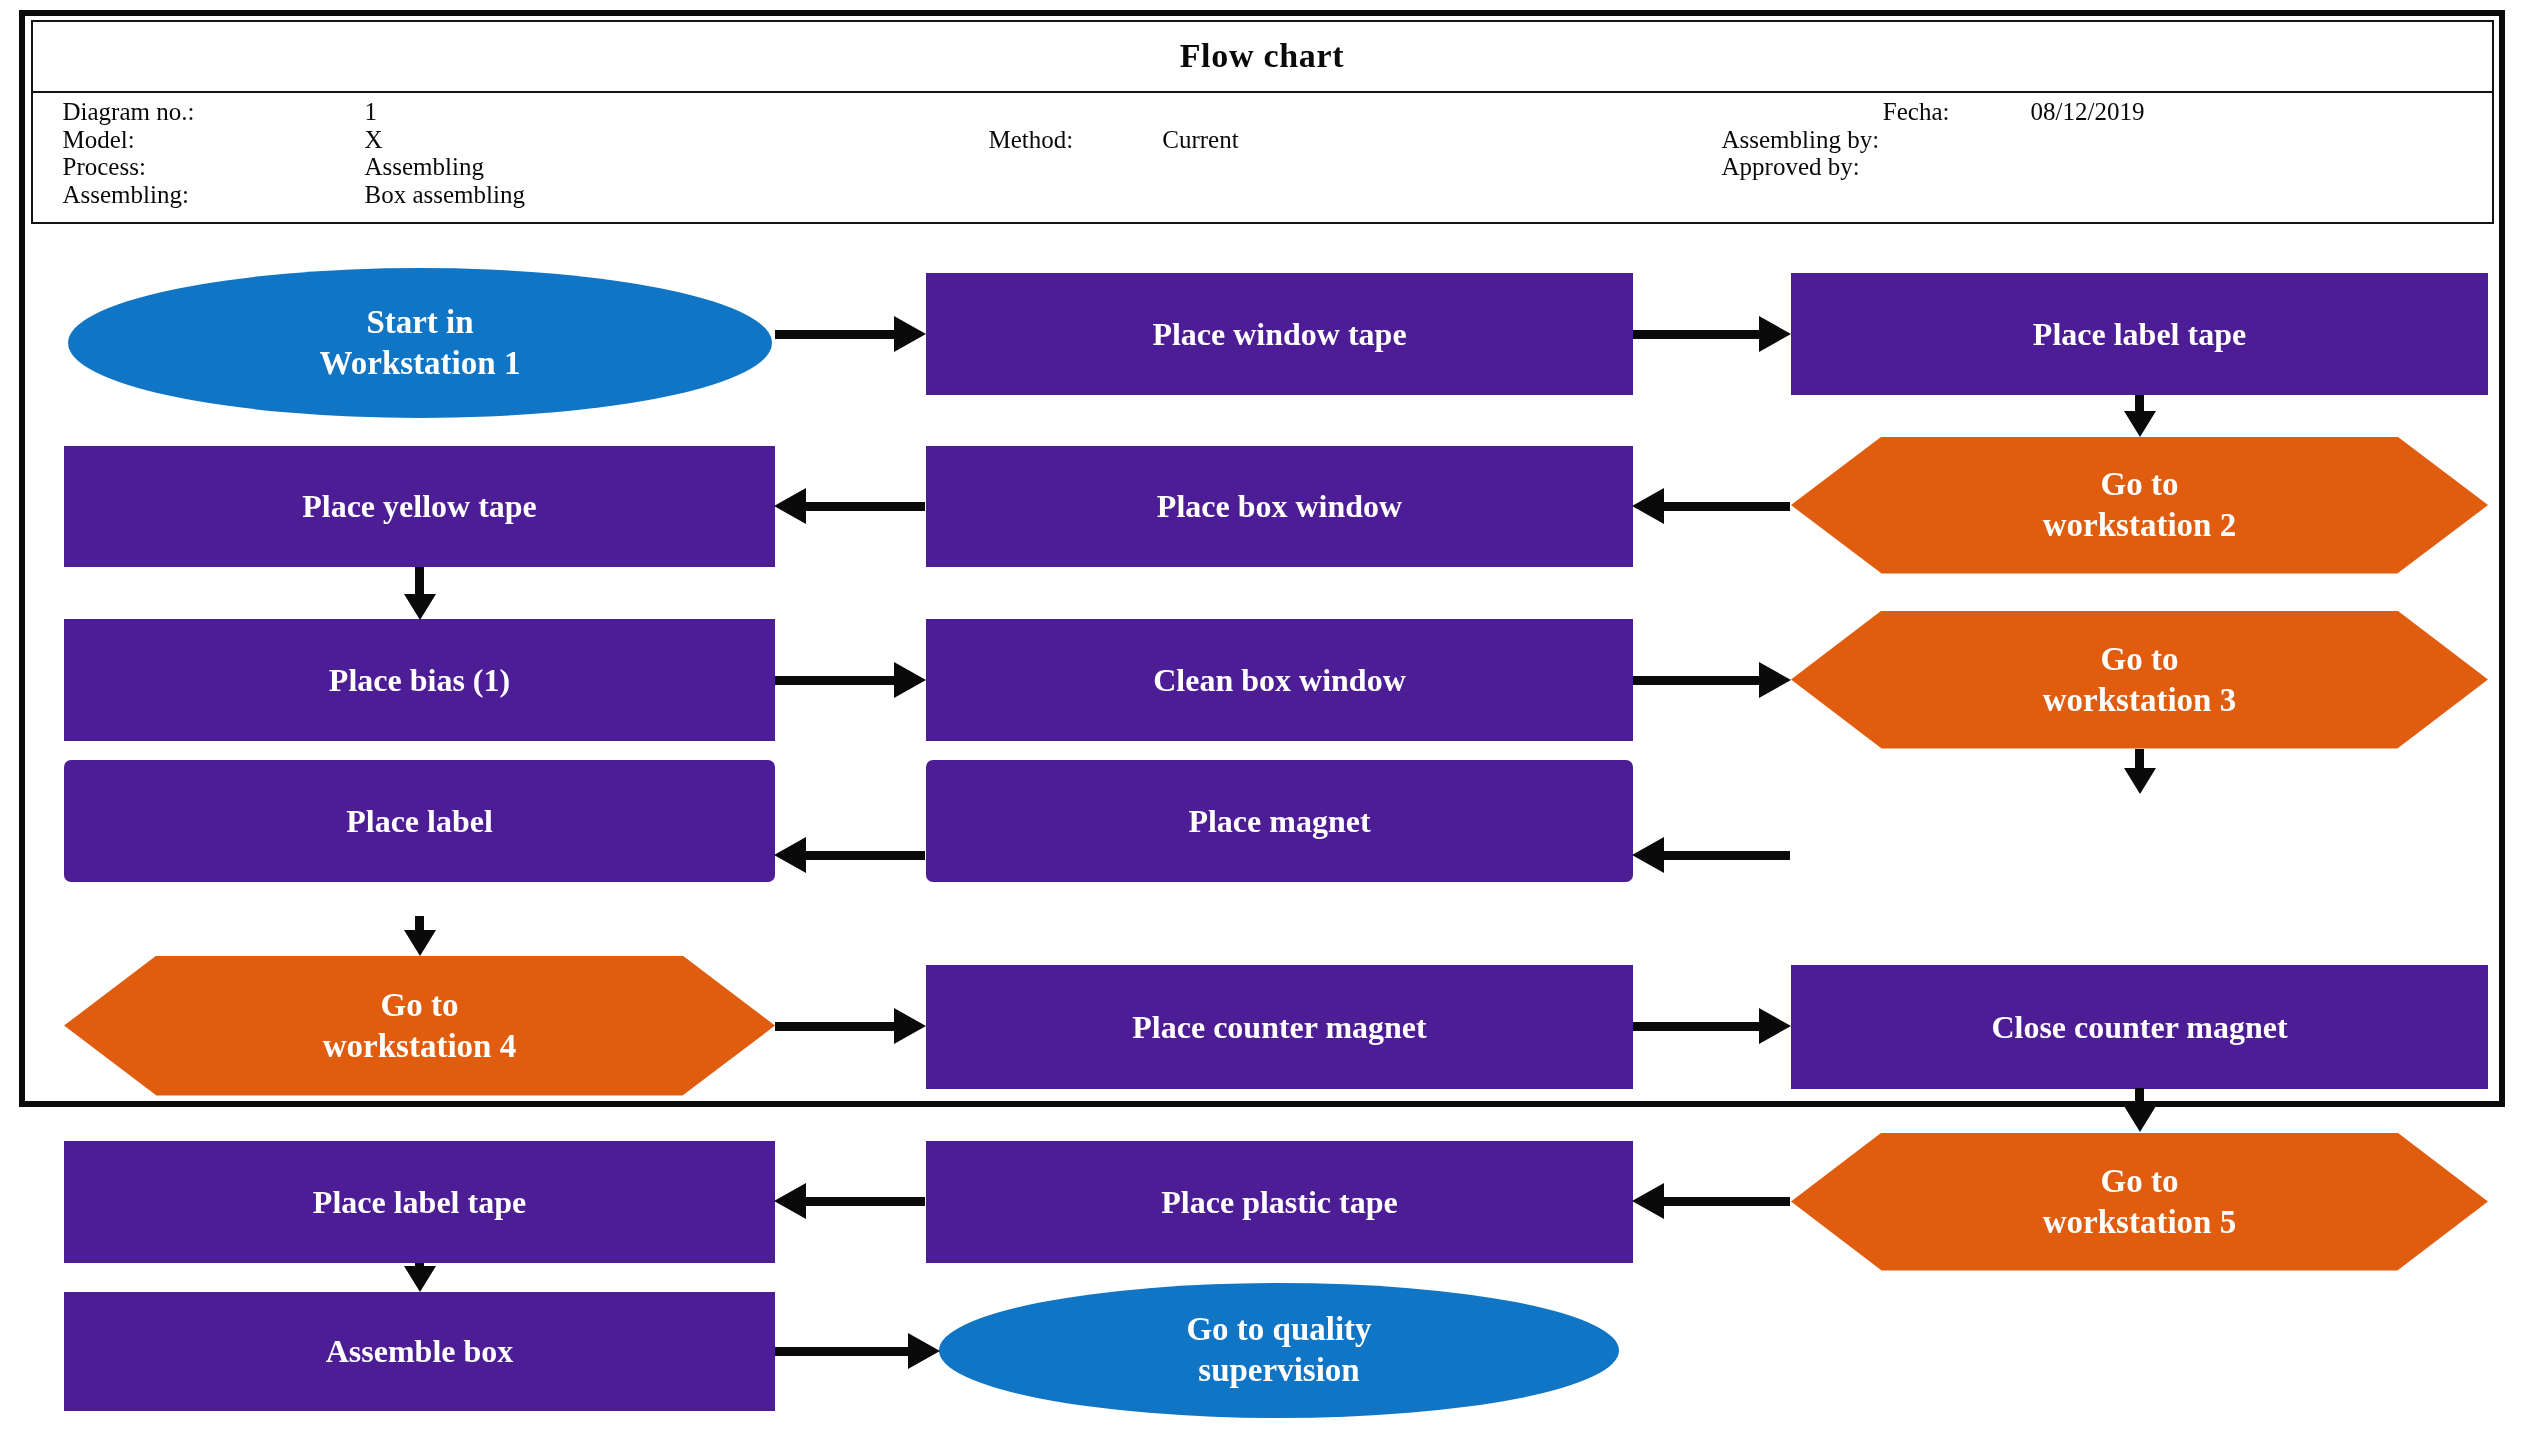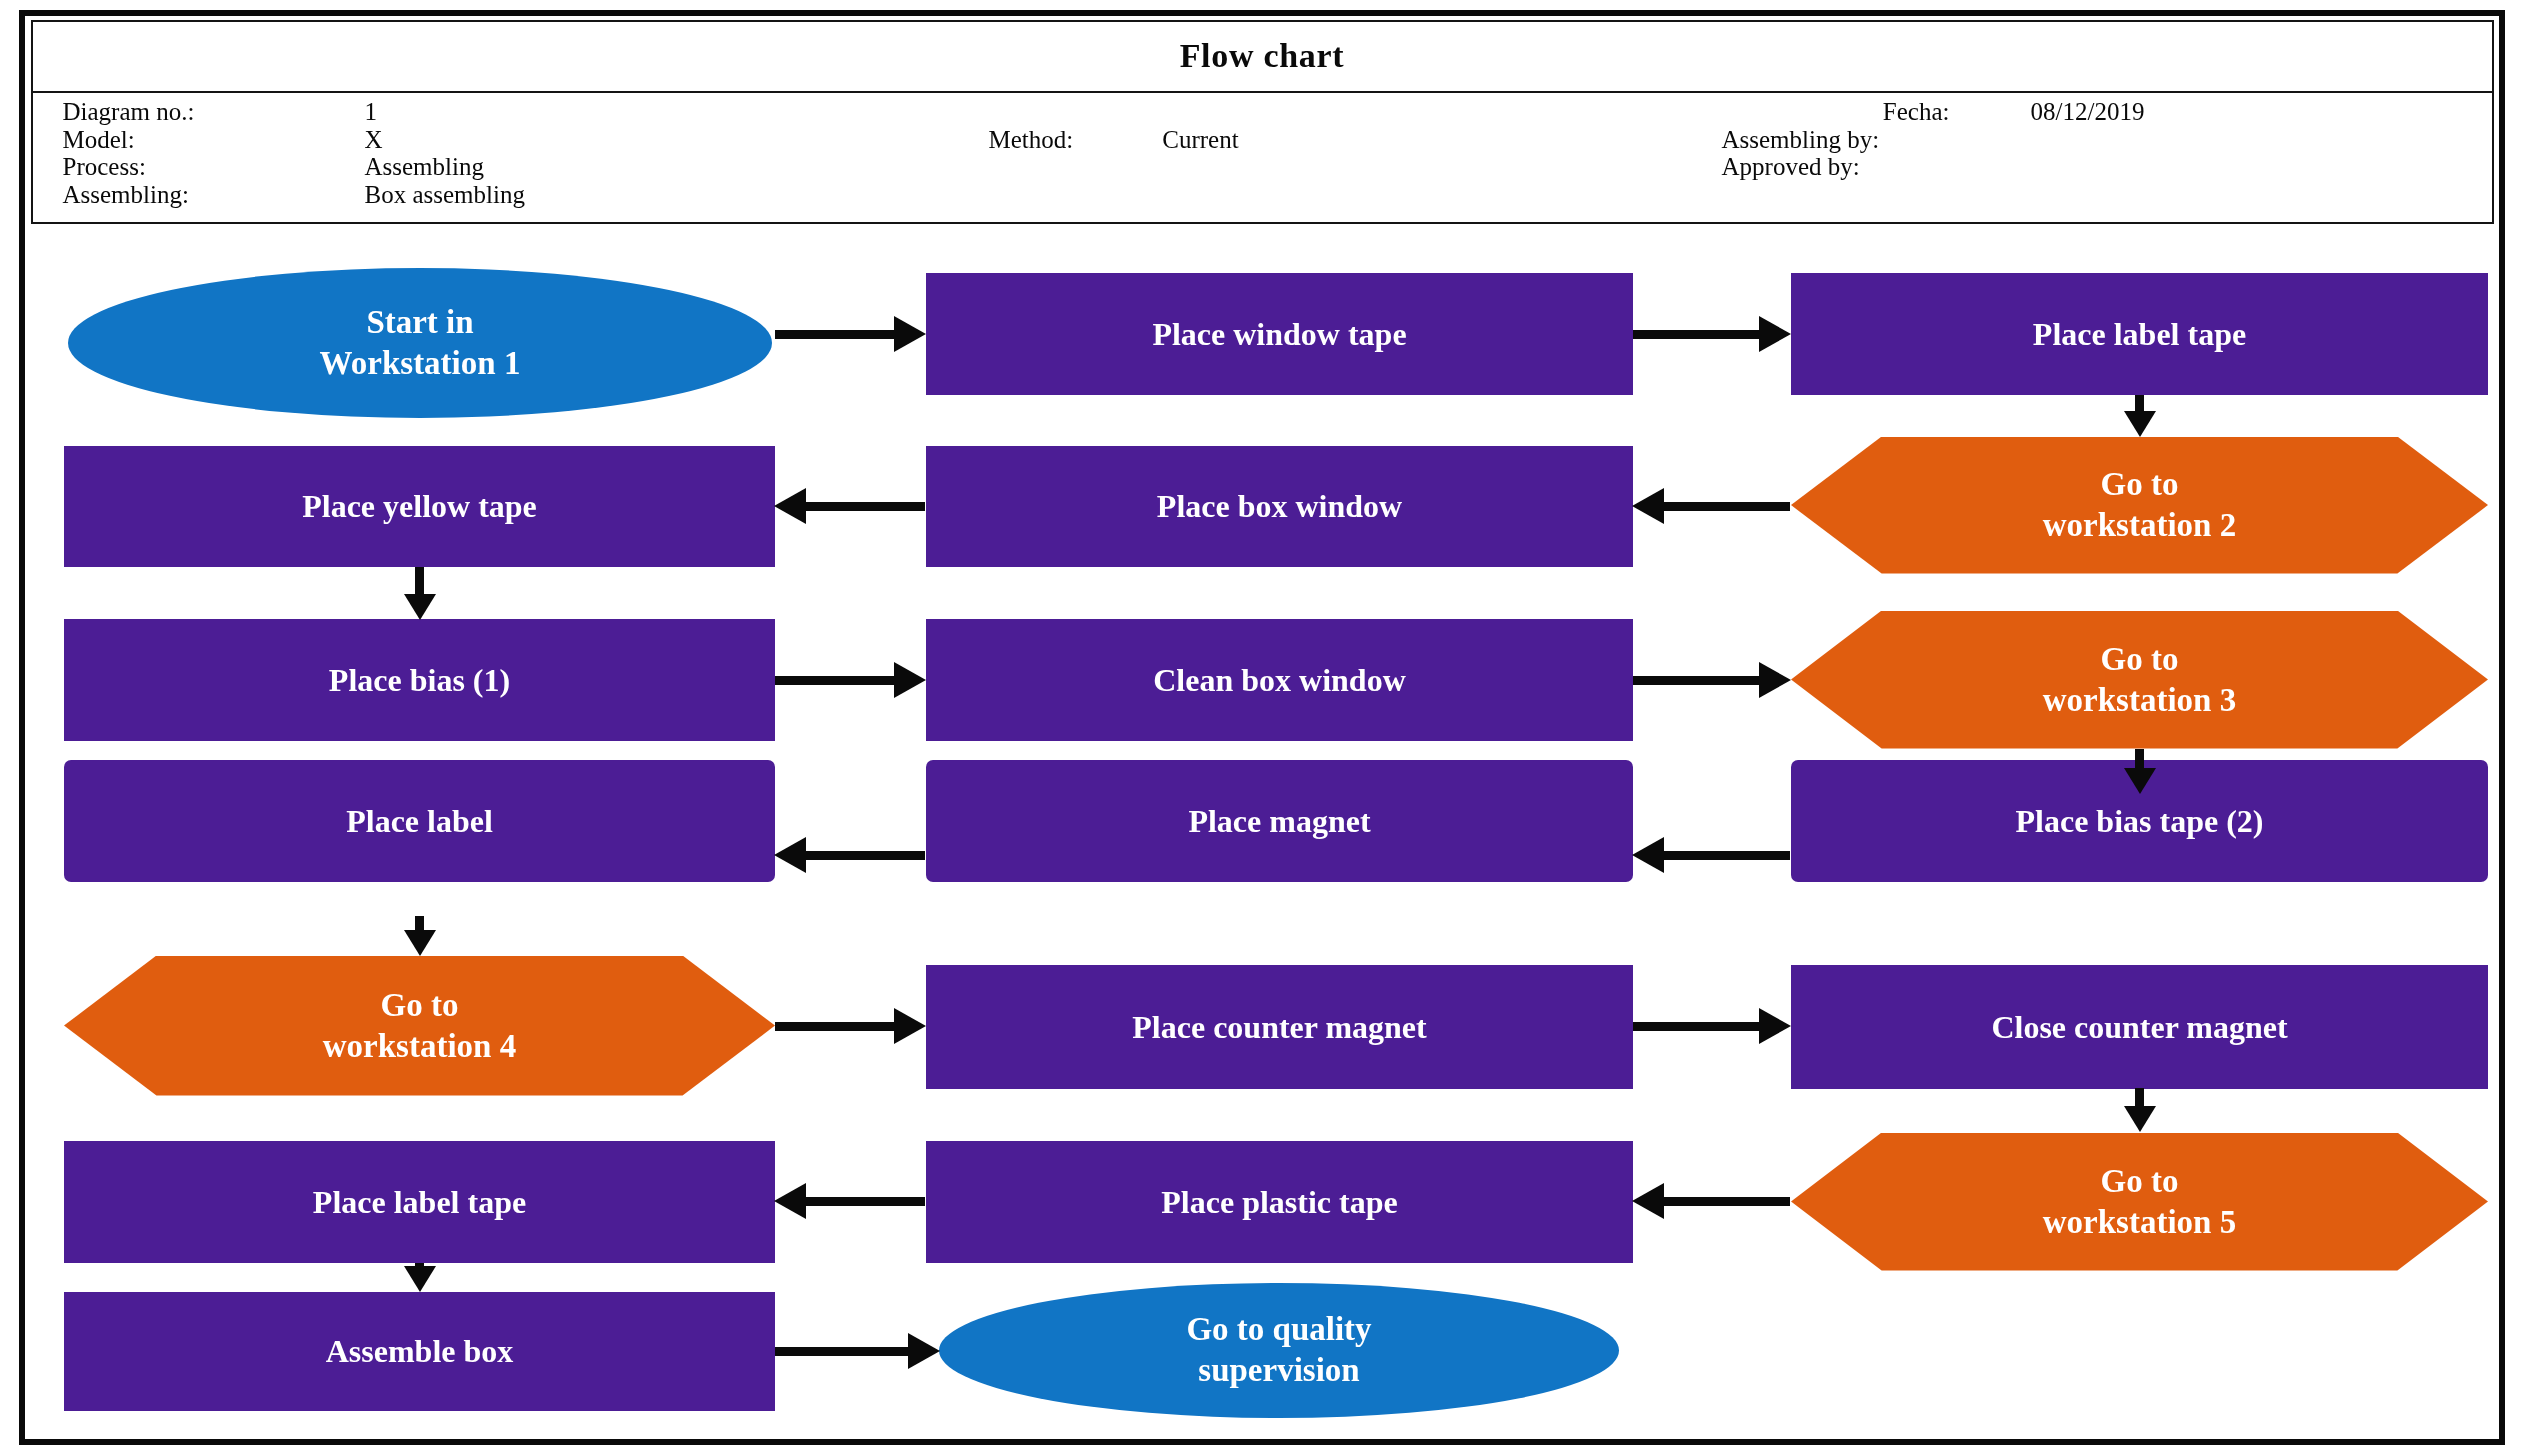--- a/index.html
+++ b/index.html
@@ -1,17 +1,17 @@
 <!DOCTYPE html>
 <html style="font-size:11px"><head>
 <meta charset="utf-8">
 <style>
   html,body{margin:0;padding:0;background:#ffffff;}
   body{width:2525px;height:1454px;position:relative;font-family:"Liberation Serif",serif;color:#0a0a0a;}
-  .page{position:absolute;left:19px;top:9.6px;width:2486px;height:1435px;border:6.9px solid #0a0a0a;background:#ffffff;box-sizing:border-box;position:absolute;}
+  .page{position:absolute;left:19px;top:9.6px;width:2486px;height:1097px;border:6.9px solid #0a0a0a;background:#ffffff;box-sizing:border-box;position:absolute;}
 
   
   .header-table{margin:4.1px 5.5px 0 5.5px;border:2.1px solid #141414;background:#fff;}
   .title-row{height:69px;display:flex;align-items:center;justify-content:center;
              border-bottom:2.1px solid #141414;font-size:34px;font-weight:bold;letter-spacing:0.7px;}
   .info-row{position:relative;height:129px;font-size:25px;line-height:27.5px;}
   .info-left{position:absolute;left:30px;top:5.5px;display:grid;grid-template-columns:302px auto;}
   .info-left .lbl{grid-column:1;}
   .info-left .val{grid-column:2;}
   .info-method{position:absolute;left:956px;top:33px;}
@@ -119,23 +119,20 @@
       <span class="nlabel">Go to
 workstation 3</span>
     </div>
 
   <div class="node rect c1 r4">
       <span class="nlabel">Place label</span>
     </div>
   <div class="node rect c2 r4">
       <span class="nlabel">Place magnet</span>
     </div>
-  <div class="node rect c3 r4">
-      <span class="nlabel">Place bias tape (2)</span>
-    </div>
 
   <div class="node hex c1 r5">
       <span class="nlabel">Go to
 workstation 4</span>
     </div>
   <div class="node rect c2 r5">
       <span class="nlabel">Place counter magnet</span>
     </div>
   <div class="node rect c3 r5">
       <span class="nlabel">Close counter magnet</span>

